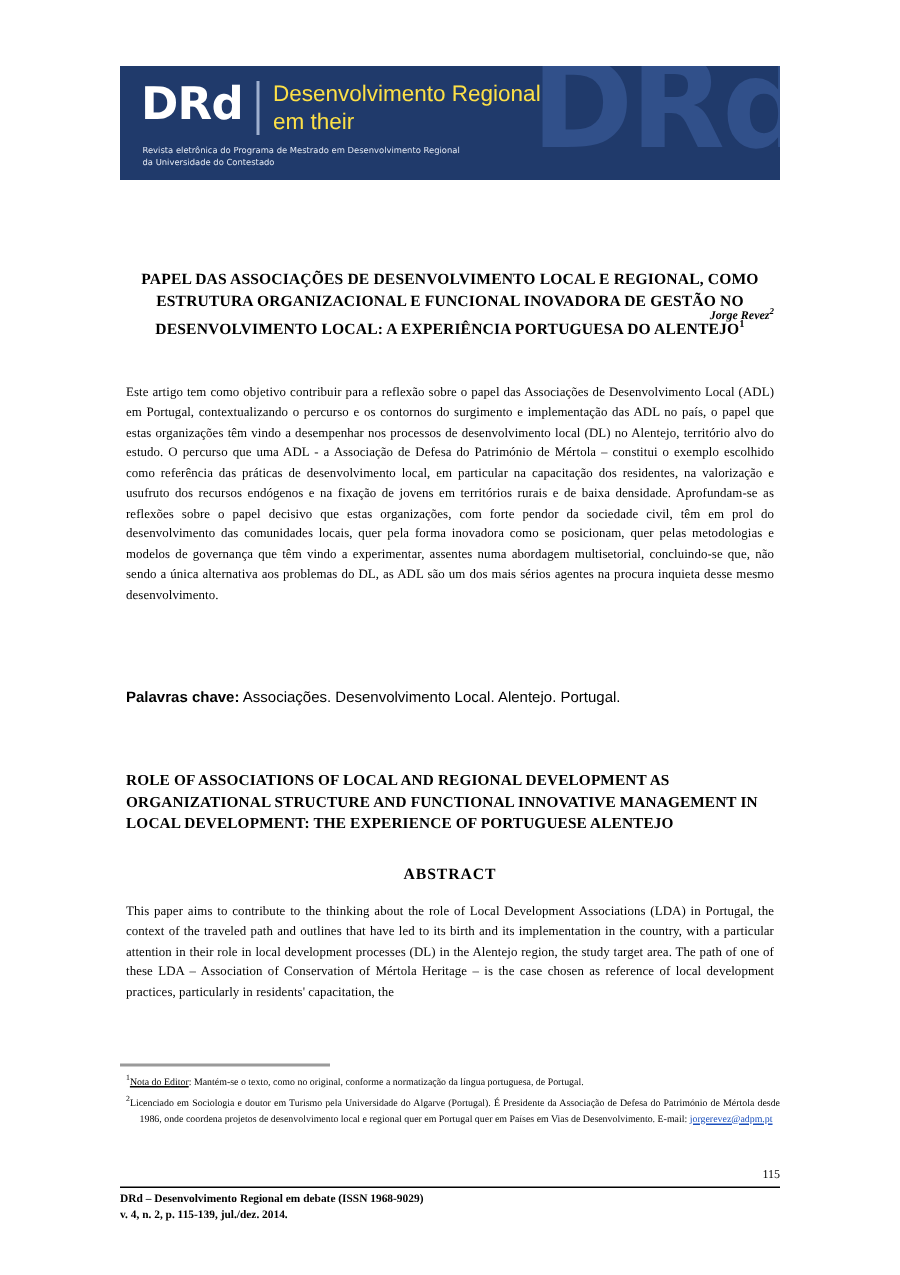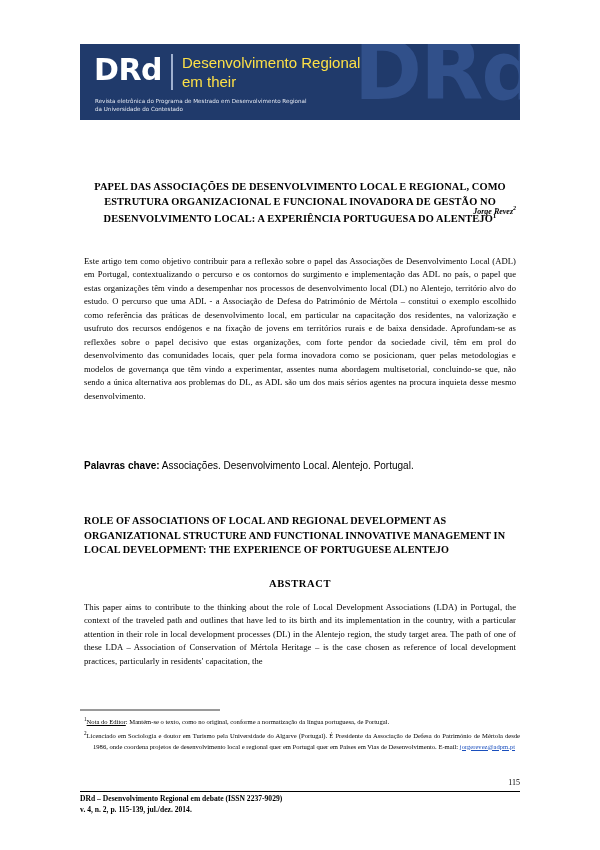--- a/index.html
+++ b/index.html
@@ -271,17 +271,17 @@
 
   <div class="fn-rule"></div>
   <div class="footnotes">
     <div class="footnote"><sup>1</sup><u>Nota do Editor</u><span>: Mantém-se o texto, como no original, conforme a normatização da língua portuguesa, de Portugal.</span></div>
     <div class="footnote"><sup>2</sup><span>Licenciado em Sociologia e doutor em Turismo pela Universidade do Algarve (Portugal). É Presidente da Associação de Defesa do Património de Mértola desde 1986, onde coordena projetos de desenvolvimento local e regional quer em Portugal quer em Países em Vias de Desenvolvimento. E-mail: </span><a class="fn-email" href="#">jorgerevez@adpm.pt</a></div>
   </div>
 
   <div class="page-number">115</div>
   <div class="foot-rule"></div>
   <div class="foot-info">
-    <span>DRd – Desenvolvimento Regional em debate (ISSN 2237-9029)</span>
+    <span>DRd – Desenvolvimento Regional em debate (ISSN 1968-9029)</span>
     <span>v. 4, n. 2, p. 115-139, jul./dez. 2014.</span>
   </div>
 
 </div>
 
 </body></html>

